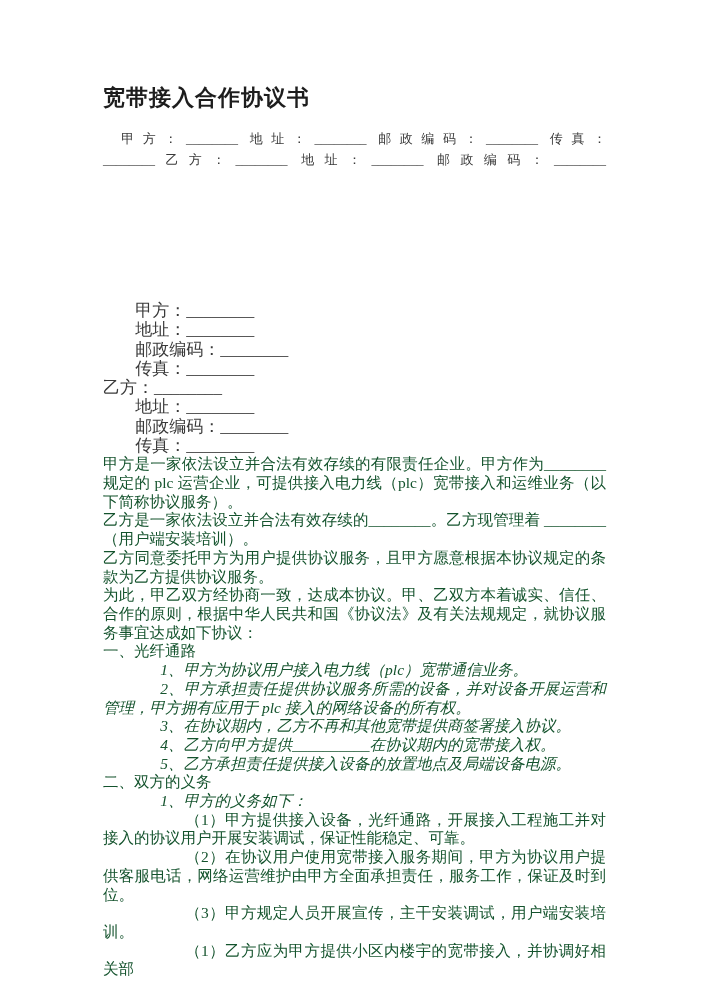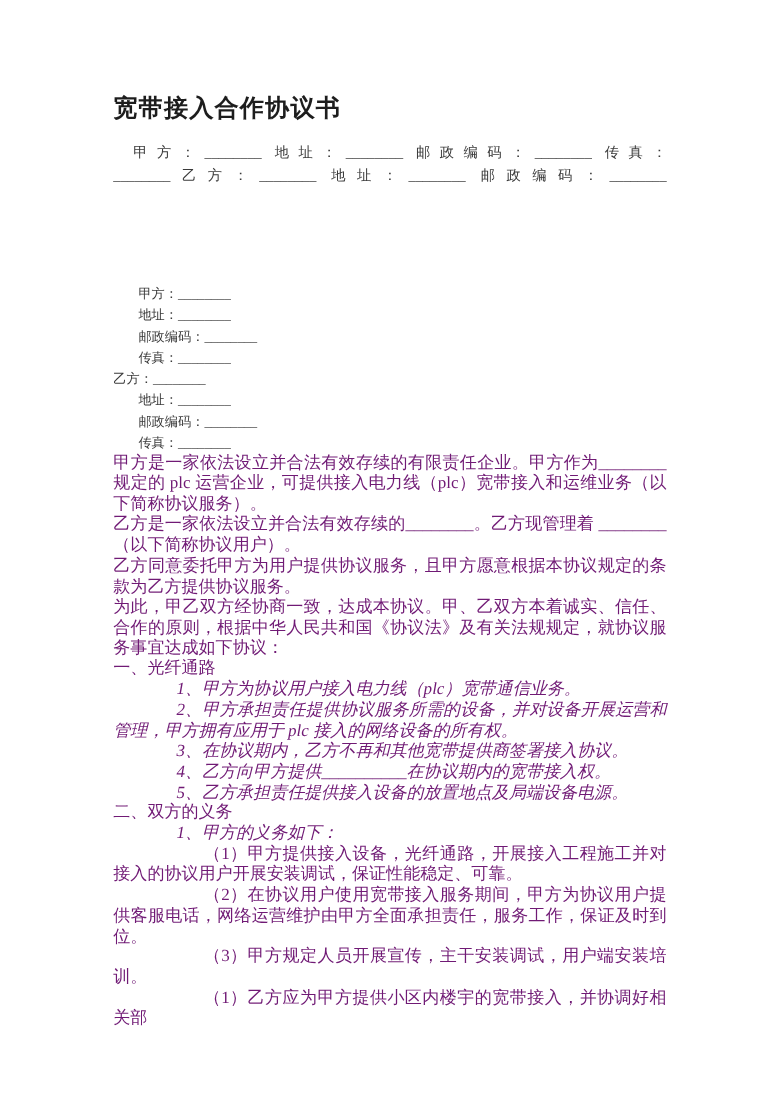--- a/index.html
+++ b/index.html
@@ -39,31 +39,32 @@
     text-align: justify;
     text-align-last: justify;
   }
   .header-line.first {
     text-indent: 1.4em;
   }
   .big-gap {
     height: 88px;
   }
   .party-fields {
-    font-size: 12px;
+    font-size: 17px;
     line-height: 19.3px;
     color: #3a3a3a;
+    margin-top: 43px;
   }
   .party-line.ind {
     text-indent: 1.9em;
   }
   .body-text {
     font-size: 15.5px;
     line-height: 18.7px;
-    color: #701a75;
+    color: #14532d;
     text-align: justify;
   }
   .body-text .paragraph {
     text-indent: 0;
   }
   .body-text .heading {
     text-indent: 0;
   }
   .body-text .item {
     text-indent: 3.7em;
@@ -94,21 +95,21 @@
       <div class="party-line ind">邮政编码：________</div>
       <div class="party-line ind">传真：________</div>
       <div class="party-line">乙方：________</div>
       <div class="party-line ind">地址：________</div>
       <div class="party-line ind">邮政编码：________</div>
       <div class="party-line ind">传真：________</div>
     </div>
 
     <div class="body-text">
       <div class="paragraph">甲方是一家依法设立并合法有效存续的有限责任企业。甲方作为________规定的 plc 运营企业，可提供接入电力线（plc）宽带接入和运维业务（以下简称协议服务）。</div>
-      <div class="paragraph">乙方是一家依法设立并合法有效存续的________。乙方现管理着 ________（以下简称协议用户）。</div>
+      <div class="paragraph">乙方是一家依法设立并合法有效存续的________。乙方现管理着 ________（用户端安装培训）。</div>
       <div class="paragraph">乙方同意委托甲方为用户提供协议服务，且甲方愿意根据本协议规定的条款为乙方提供协议服务。</div>
       <div class="paragraph">为此，甲乙双方经协商一致，达成本协议。甲、乙双方本着诚实、信任、合作的原则，根据中华人民共和国《协议法》及有关法规规定，就协议服务事宜达成如下协议：</div>
       <div class="heading">一、光纤通路</div>
       <div class="item">1、甲方为协议用户接入电力线（plc）宽带通信业务。</div>
       <div class="item">2、甲方承担责任提供协议服务所需的设备，并对设备开展运营和管理，甲方拥有应用于 plc 接入的网络设备的所有权。</div>
       <div class="item">3、在协议期内，乙方不再和其他宽带提供商签署接入协议。</div>
       <div class="item">4、乙方向甲方提供__________在协议期内的宽带接入权。</div>
       <div class="item">5、乙方承担责任提供接入设备的放置地点及局端设备电源。</div>
       <div class="heading">二、双方的义务</div>
       <div class="item">1、甲方的义务如下：</div>

